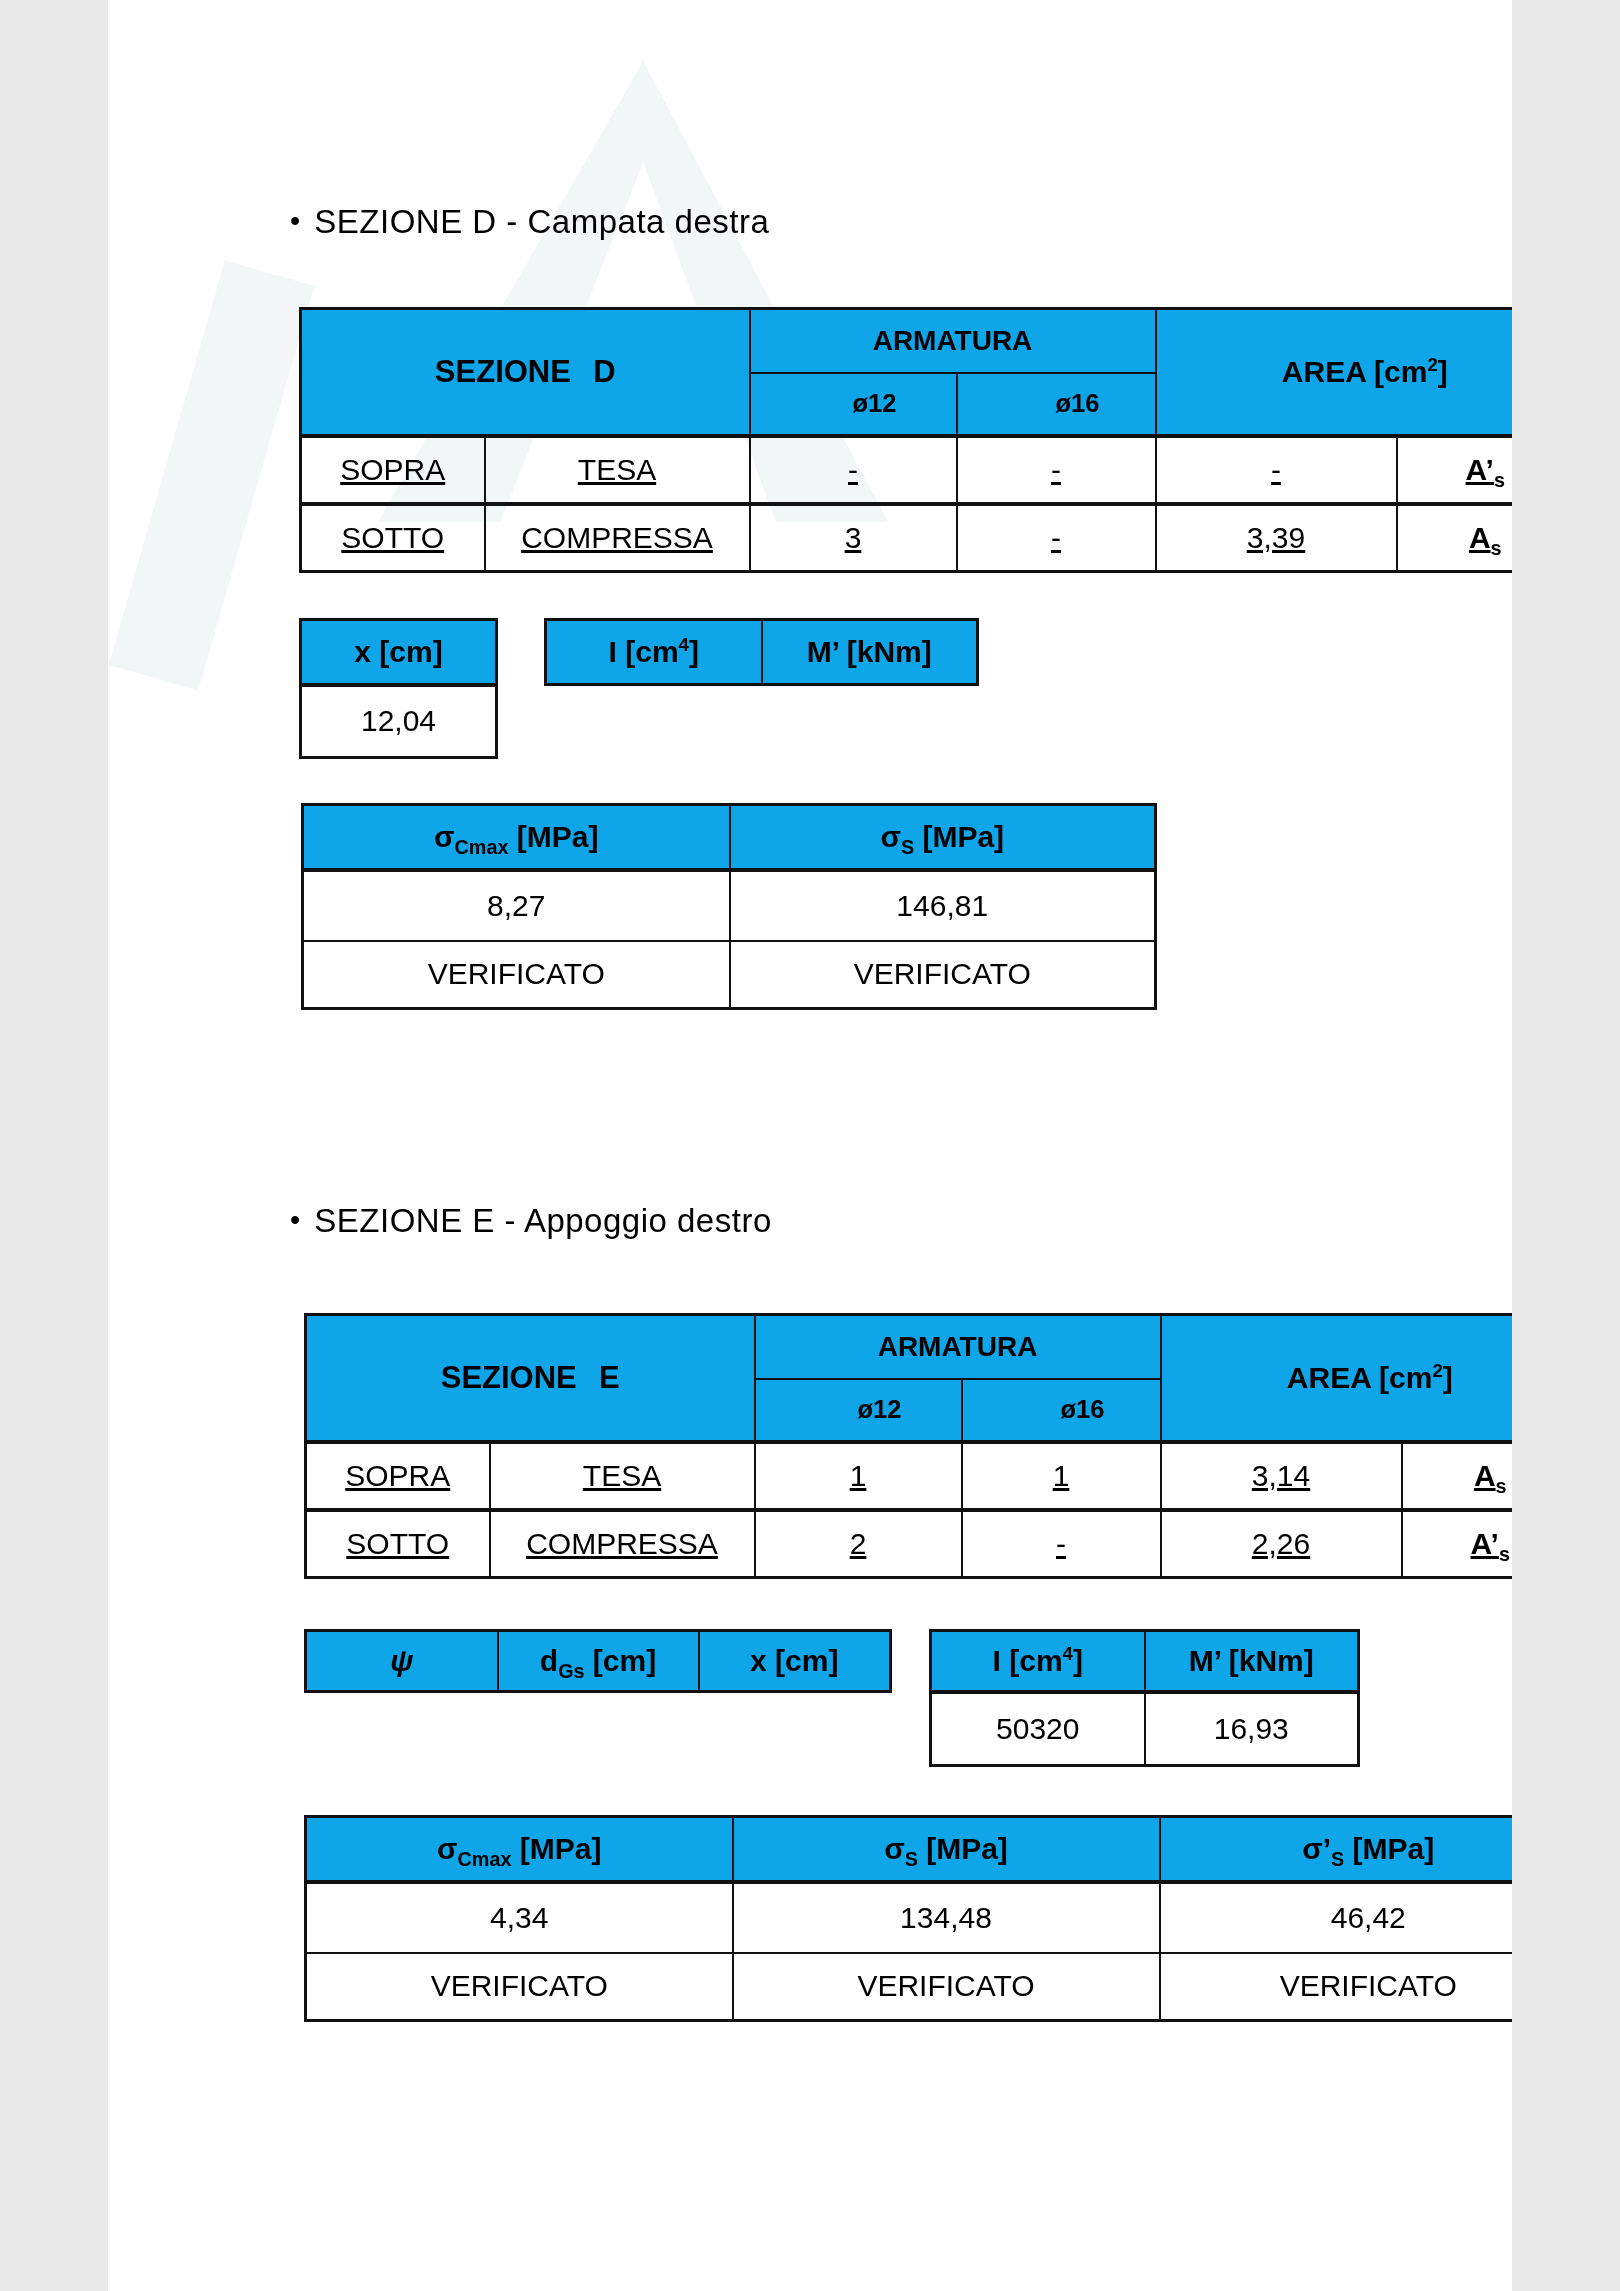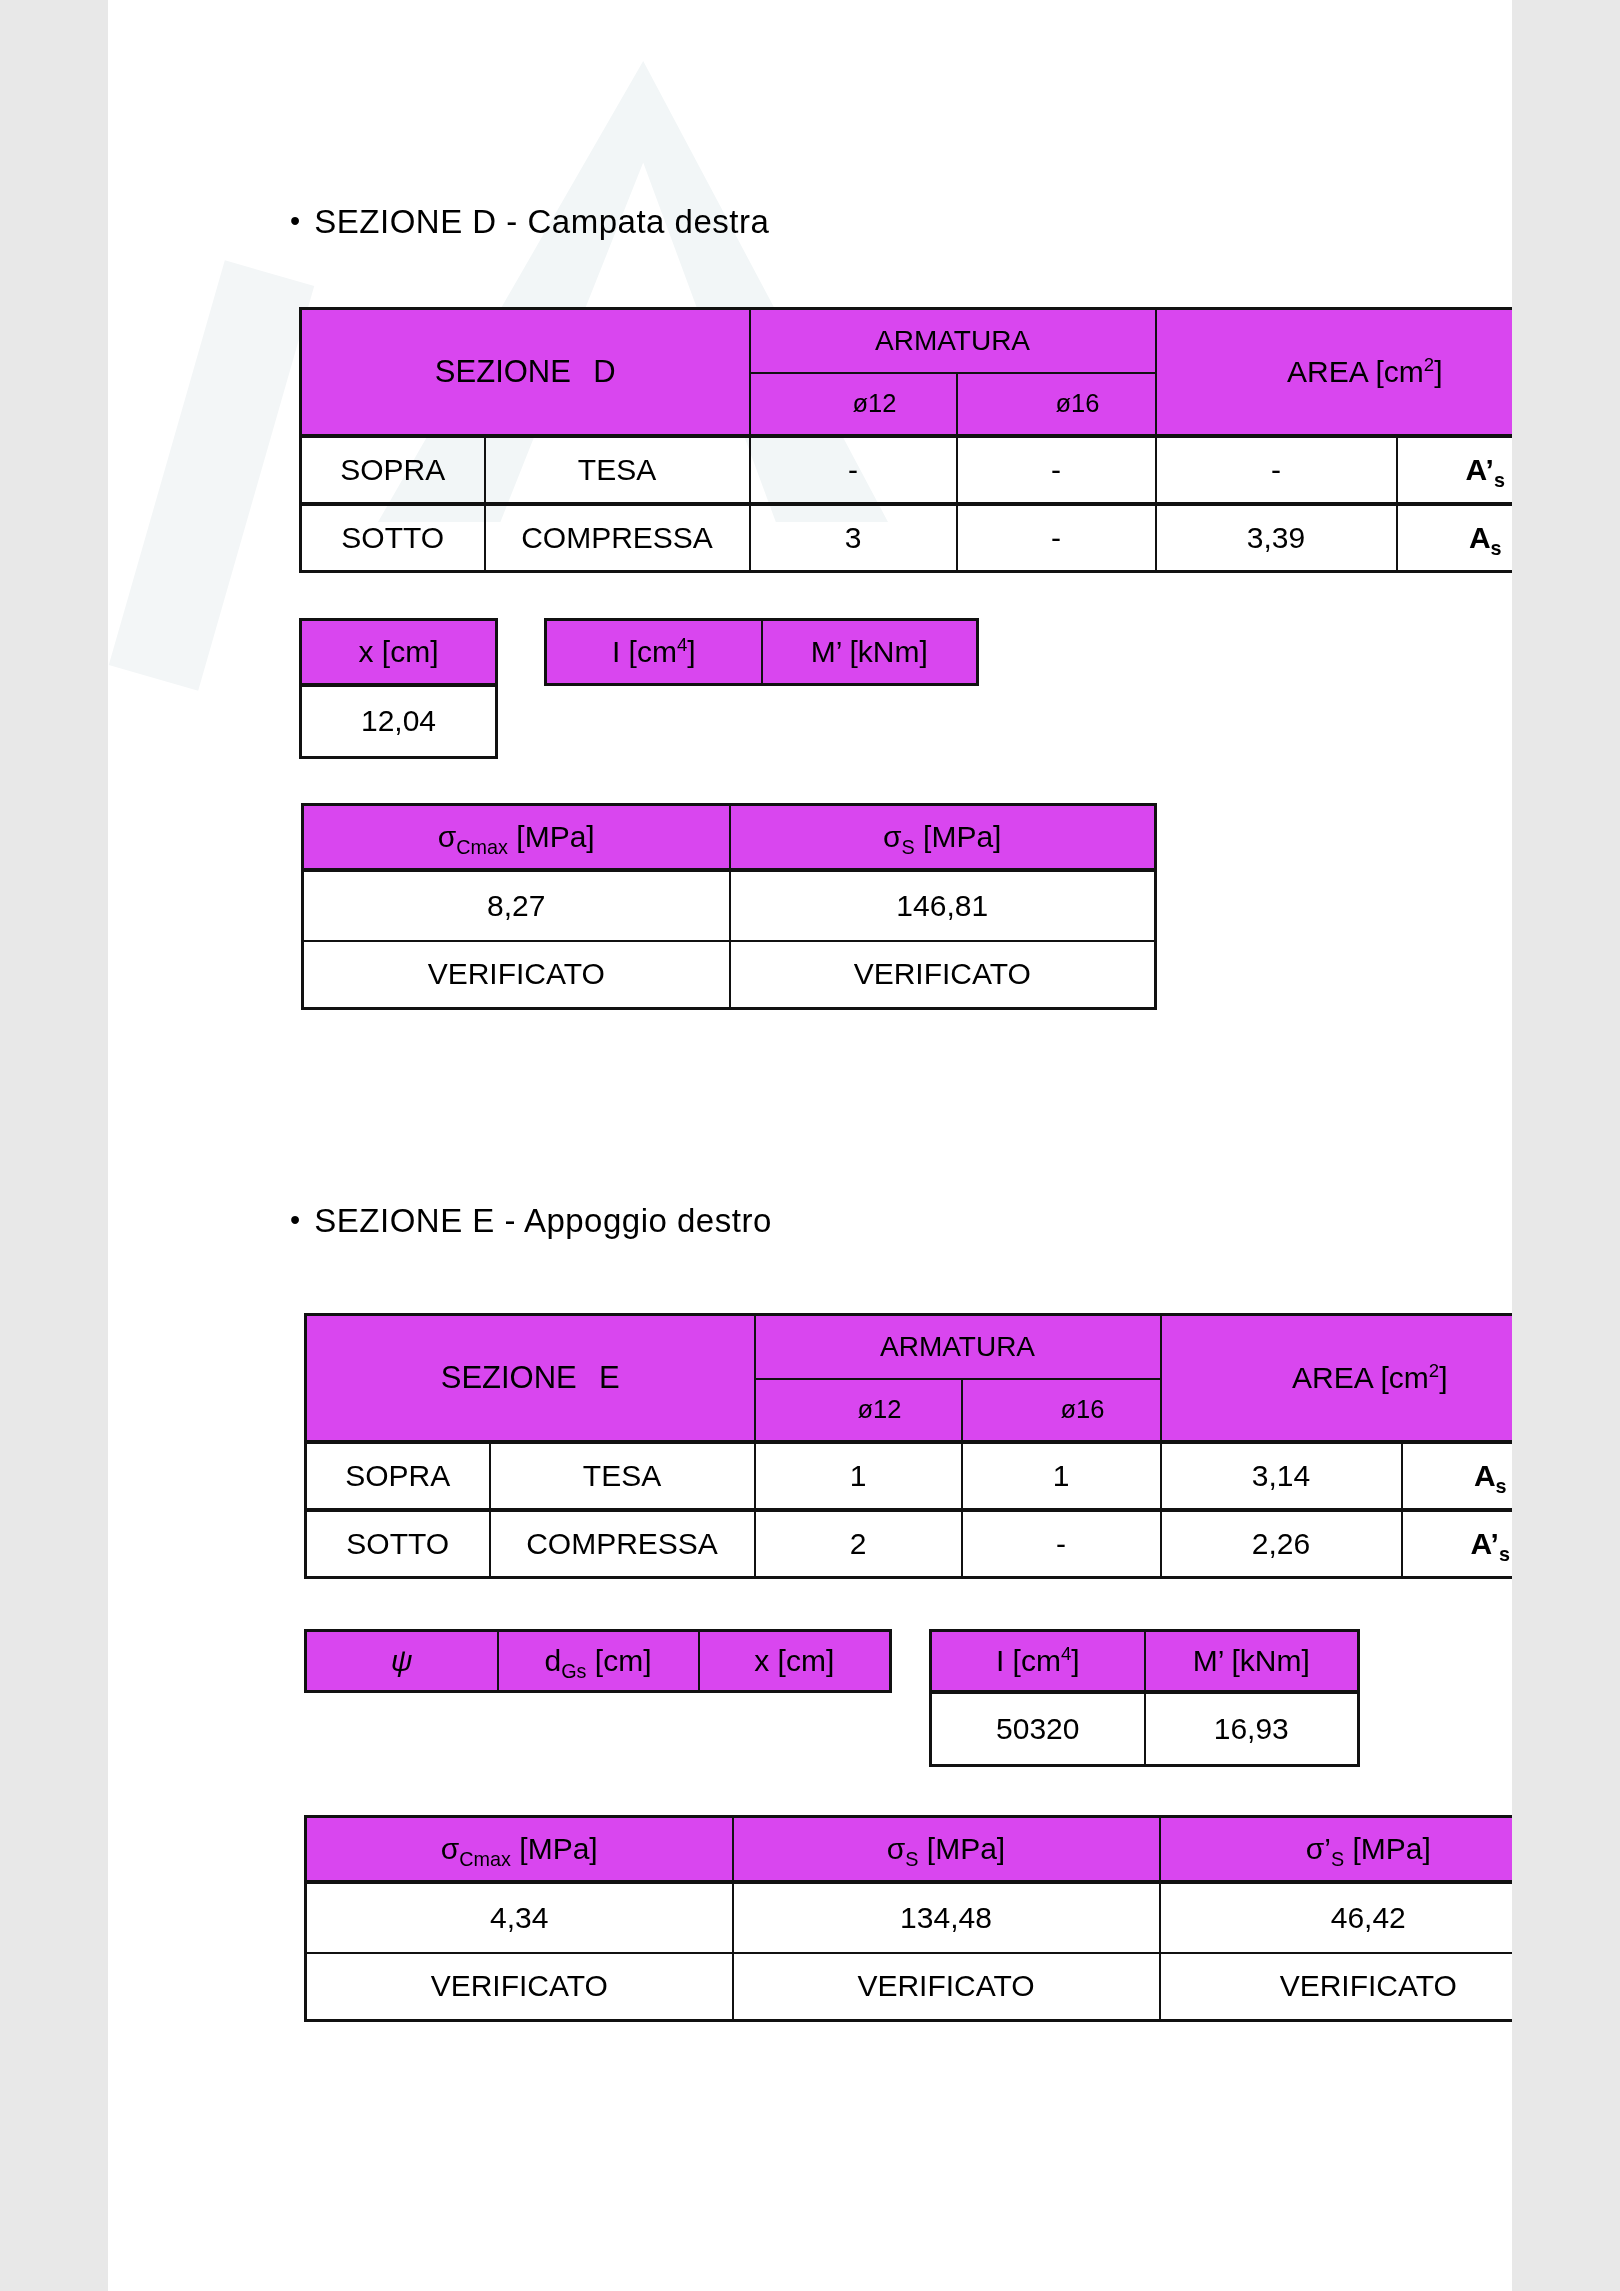--- a/index.html
+++ b/index.html
@@ -36,26 +36,26 @@
     table-layout:fixed;
     border:3.9px solid #111;
   }
   td{
     border:2.9px solid #111;
     text-align:center;vertical-align:middle;
     font-size:30px;
     padding:0;
     overflow:hidden;
   }
-  .hd{background:#d946ef;font-weight:normal;}
+  .hd{background:#0ea5e9;font-weight:bold;}
   .corner{word-spacing:13.7px;font-size:31px;}
   .arm{font-size:28px;}
   .dia{font-size:25.5px;padding-left:43px;}
   .sym{font-weight:bold;}
-  tr.rb td{border-top-width:4.9px;}
+  tr.rb td{border-top-width:4.9px;text-decoration:underline;}
   tr.rv td{border-top-width:4.9px;}
   sub{font-size:66%;line-height:0;}
   sup{font-size:62%;line-height:0;}
   .psi{font-style:italic;}
   .pagenum{position:absolute;font-size:26.5px;}
   
   .mt tr.r1{height:64px;}
   .mt tr.r2{height:63px;}
   .mt tr.rb{height:68px;}
   .st-d tr.rh{height:65px;}

